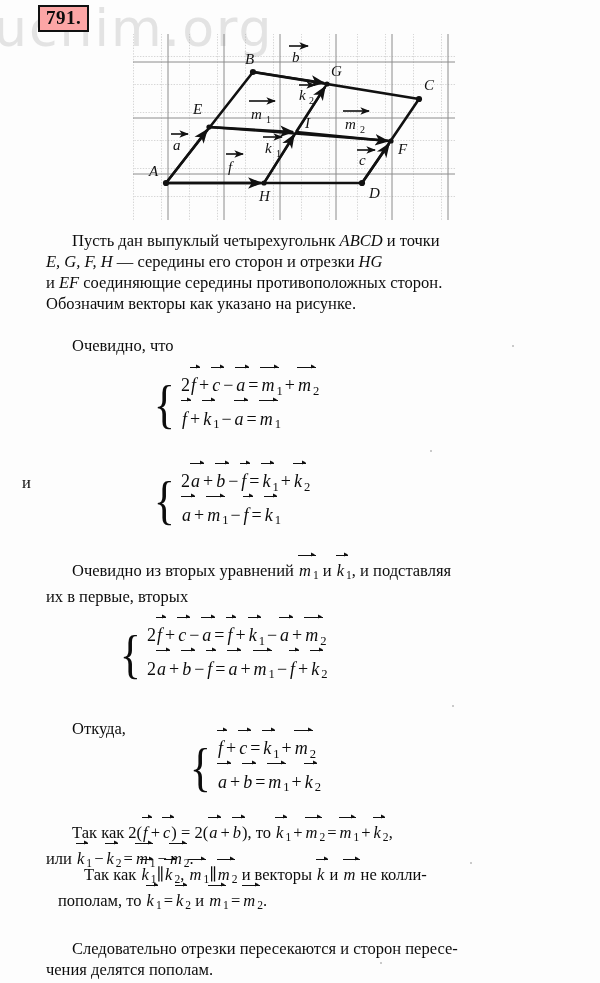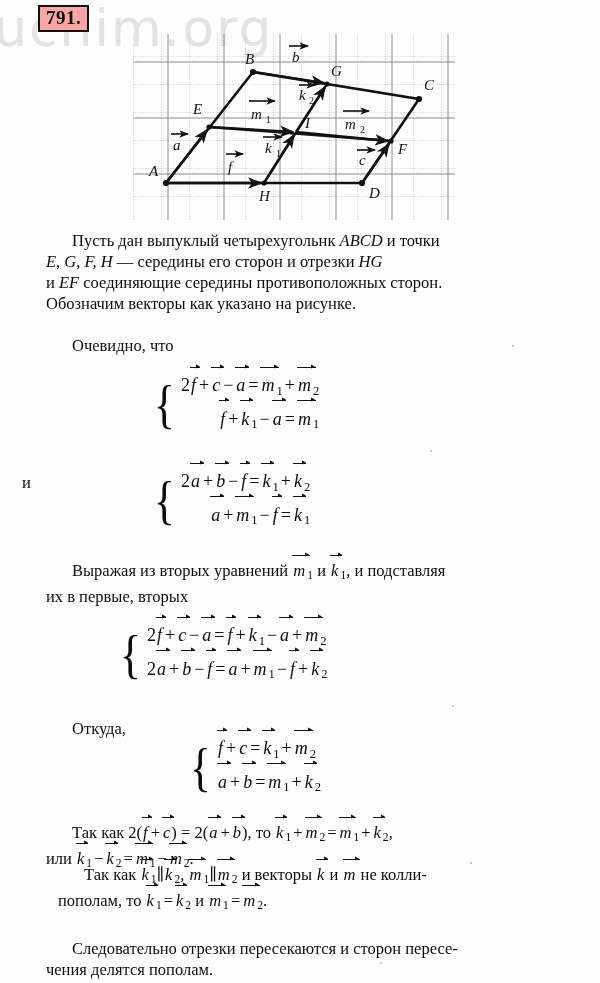--- a/index.html
+++ b/index.html
@@ -106,21 +106,21 @@
   .brace {
     font-size: 52px;
     line-height: 52px;
     font-family: "Liberation Serif", serif;
     margin-right: 4px;
     transform: scaleX(0.85);
     align-self: center;
   }
   .eqs { display: flex; flex-direction: column; justify-content: center; gap: 2px; }
   .eq { font-size: 18px; line-height: 26px; white-space: nowrap; }
-  .eq.center { text-align: right; font-family: Liberation Serif, serif; }
+  .eq.center { text-align: left; font-family: Liberation Serif, serif; }
   .op { padding: 0 2px; }
 
   .speck { position:absolute; width:2px; height:2px; background:#b9b9b9; border-radius:50%; }
 </style>
 </head>
 <body>
 
 <div id="page">
 
   <div id="watermark">uchim.org</div>
@@ -274,21 +274,21 @@
         2<span class="vec">a</span><span class="op">+</span><span class="vec">b</span><span class="op">−</span><span class="vec">f</span><span class="op">=</span><span class="vec">k</span><span class="sub">1</span><span class="op">+</span><span class="vec">k</span><span class="sub">2</span>
       </div>
       <div class="eq center">
         <span class="vec">a</span><span class="op">+</span><span class="vec wide">m</span><span class="sub">1</span><span class="op">−</span><span class="vec">f</span><span class="op">=</span><span class="vec">k</span><span class="sub">1</span>
       </div>
     </div>
   </div>
 
   <div class="para" id="p3" style="left:46px; top:560px; width:534px;">
     <div>
-      <span class="ind"></span><span>Выражая из вторых уравнений </span><span class="vec wide">m</span><span class="sub">1</span><span> и </span><span class="vec">k</span><span class="sub">1</span><span>, и подставляя</span>
+      <span class="ind"></span><span>Очевидно из вторых уравнений </span><span class="vec wide">m</span><span class="sub">1</span><span> и </span><span class="vec">k</span><span class="sub">1</span><span>, и подставляя</span>
     </div>
     <div>их в первые, вторых</div>
   </div>
 
   <div class="sysbox" id="sys3" style="left:118px; top:622px;">
     <div class="brace">{</div>
     <div class="eqs">
       <div class="eq">
         2<span class="vec">f</span><span class="op">+</span><span class="vec">c</span><span class="op">−</span><span class="vec">a</span><span class="op">=</span><span class="vec">f</span><span class="op">+</span><span class="vec">k</span><span class="sub">1</span><span class="op">−</span><span class="vec">a</span><span class="op">+</span><span class="vec wide">m</span><span class="sub">2</span>
       </div>

